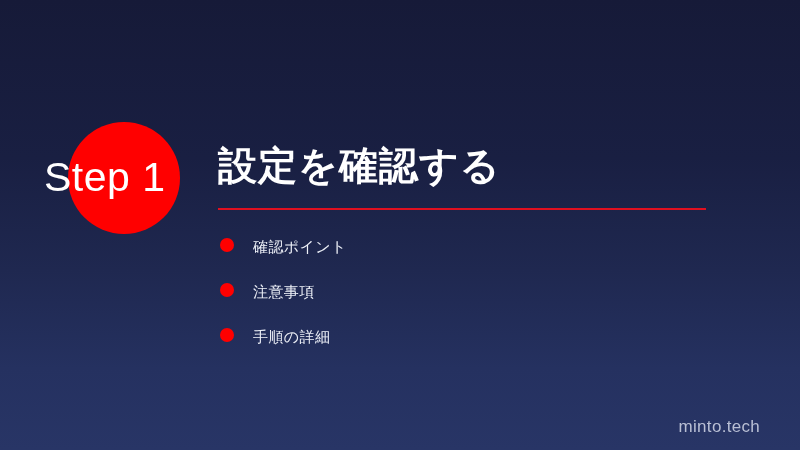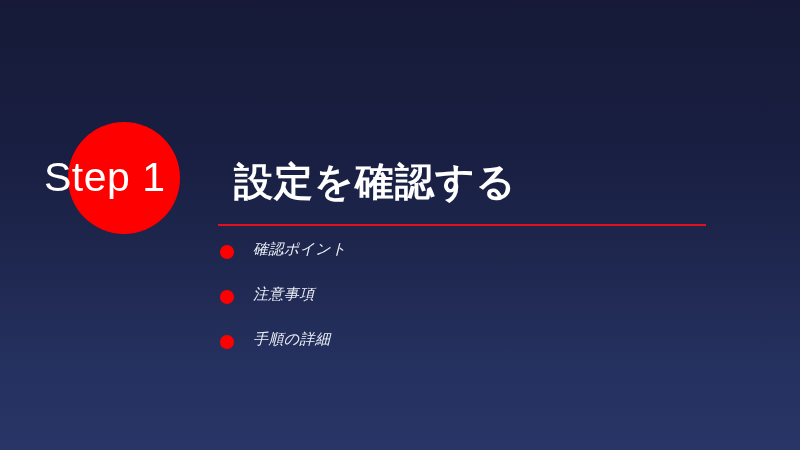--- a/index.html
+++ b/index.html
@@ -47,21 +47,21 @@
 
   
   .title-block {
     position: absolute;
     left: 218px;
     top: 142px;
     width: 488px;
   }
 
   .slide-title {
-    margin: 16px;
+    margin: 0;
     color: #ffffff;
     font-size: 39px;
     font-weight: 700;
     line-height: 1.22;
     letter-spacing: 1px;
     white-space: nowrap;
   }
 
   .title-rule {
     margin-top: 18px;
@@ -75,24 +75,23 @@
     position: absolute;
     left: 220px;
     top: 238px;
     margin: 0;
     padding: 0;
     list-style: none;
   }
 
   .bullet-item {
     display: flex;
-    align-items: flex-end;
+    align-items: flex-start;
     height: 21px;
     margin-bottom: 24px;
-    font-style: italic;
   }
 
   .bullet-dot {
     flex: 0 0 auto;
     width: 14px;
     height: 14px;
     border-radius: 50%;
     background: #ff0000;
   }
 
@@ -137,14 +136,15 @@
     <li class="bullet-item">
       <span class="bullet-dot"></span>
       <span class="bullet-text">注意事項</span>
     </li>
     <li class="bullet-item">
       <span class="bullet-dot"></span>
       <span class="bullet-text">手順の詳細</span>
     </li>
   </ul>
 
+  <div class="footer-brand">minto.tech</div>
 
 </div>
 
 </body></html>

